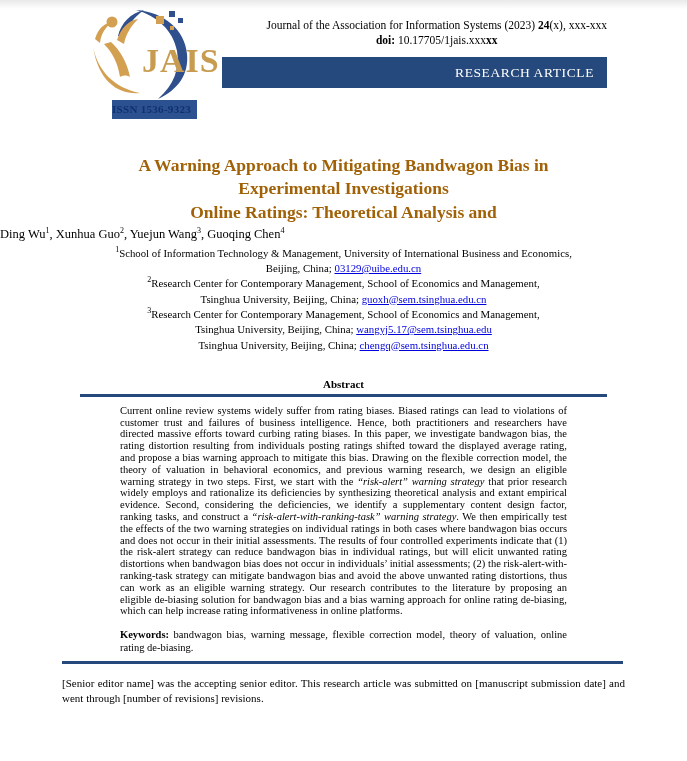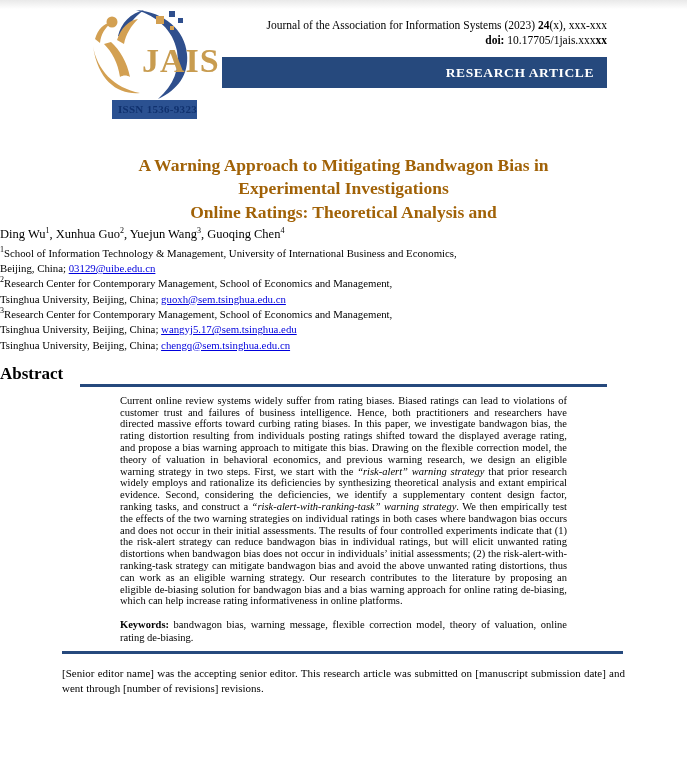--- a/index.html
+++ b/index.html
@@ -12,42 +12,42 @@
   .page::before{
     content:""; position:absolute; top:0; left:0; right:0; height:9px;
     background:linear-gradient(#e9e9e9,#ffffff); pointer-events:none;
   }
   header { position:relative; height:125px; }
   .logo { position:absolute; left:90px; top:6px; }
   .logo text { font-family:"Liberation Serif", serif; }
   .issn-badge {
     position:absolute; left:112px; top:100px; width:85px; height:19px;
     background:#2B5191; color:#10316E; font-weight:bold; font-size:11px;
-    text-align:right; line-height:19px; letter-spacing:0.3px;
+    text-align:left; line-height:19px; letter-spacing:0.3px;
   }
   .journal-info {
-    position:absolute; right:80px; top:18px; text-align:right;
+    position:absolute; right:80px; top:18px; text-align:center;
     font-size:11.5px; line-height:1.32; color:#000;
   }
   .banner {
     position:absolute; left:222px; right:80px; top:57px; height:31px;
     background:#26497D; color:#ffffff; text-align:right;
-    font-weight:bold; font-size:13.5px; line-height:31px;
+    font-weight:normal; font-size:13.5px; line-height:31px;
     padding-right:13px; letter-spacing:0.6px;
   }
   main { position:absolute; top:125px; left:0; right:0; }
   .title {
     margin-top:29px; text-align:center; color:#a16207;
     font-size:17.5px; font-weight:bold; line-height:1.33;
   }
   .authors { margin-top:3px; font-weight:normal; font-size:12.5px; }
   sup { font-size:8px; line-height:0; vertical-align:super; }
-  .affils { margin-top:4px; font-size:10.8px; line-height:15.3px; }
+  .affils { margin-top:4px; text-align:center; font-size:10.8px; line-height:15.3px; }
   .email { color:#0000DD; text-decoration:underline; cursor:pointer; }
-  .abstract-label { margin-top:14px; font-weight:bold; font-size:17px; line-height:14px; }
+  .abstract-label { margin-top:24px; text-align:center; font-weight:bold; font-size:11px; line-height:14px; }
   .rule { height:3px; background:#26497D; }
   .rule-abstract { margin:3px 80px 0 80px; }
   .abstract-body {
     margin:8px 120px 0 120px; text-align:justify;
     font-size:10.5px; line-height:11.8px;
   }
   .abstract-body em { font-style:italic; }
   .keywords {
     margin:11px 120px 0 120px; text-align:justify;
     font-size:10.5px; line-height:13px;font-family:Liberation Serif, serif;

